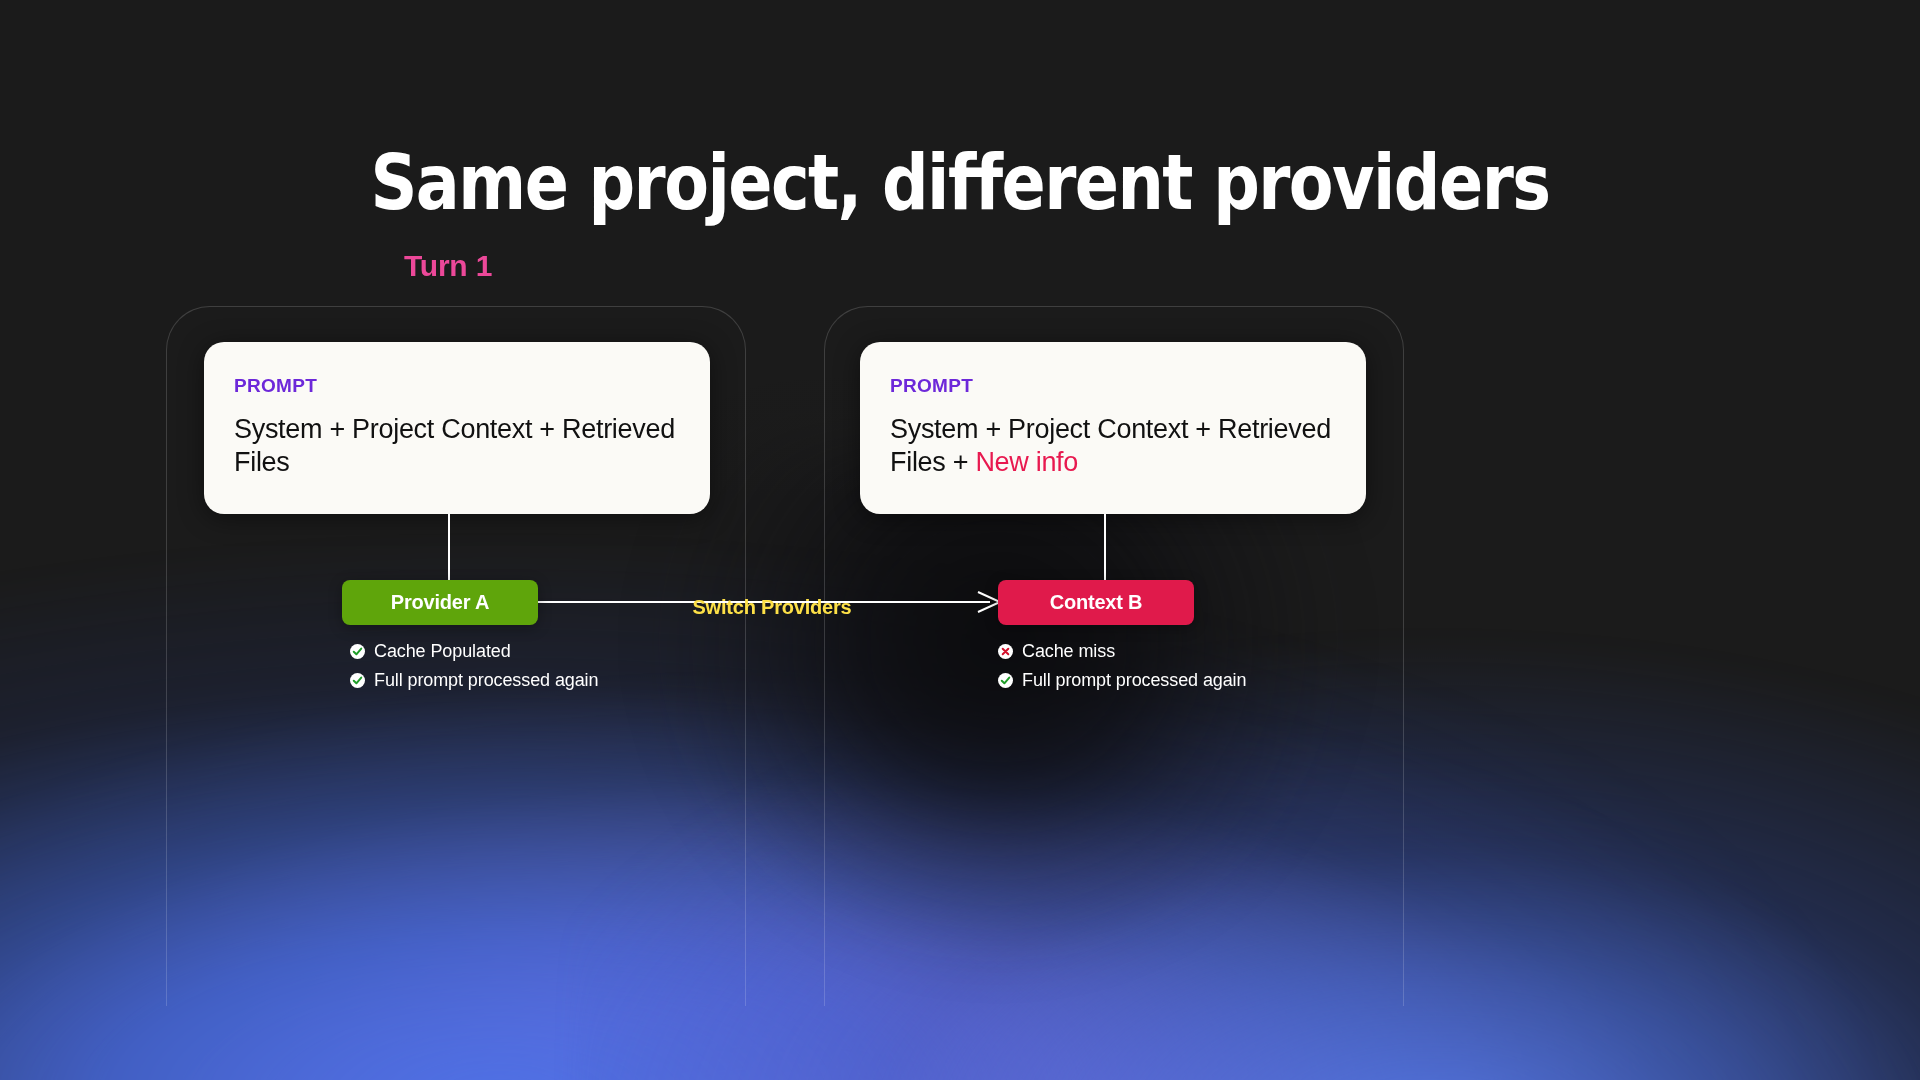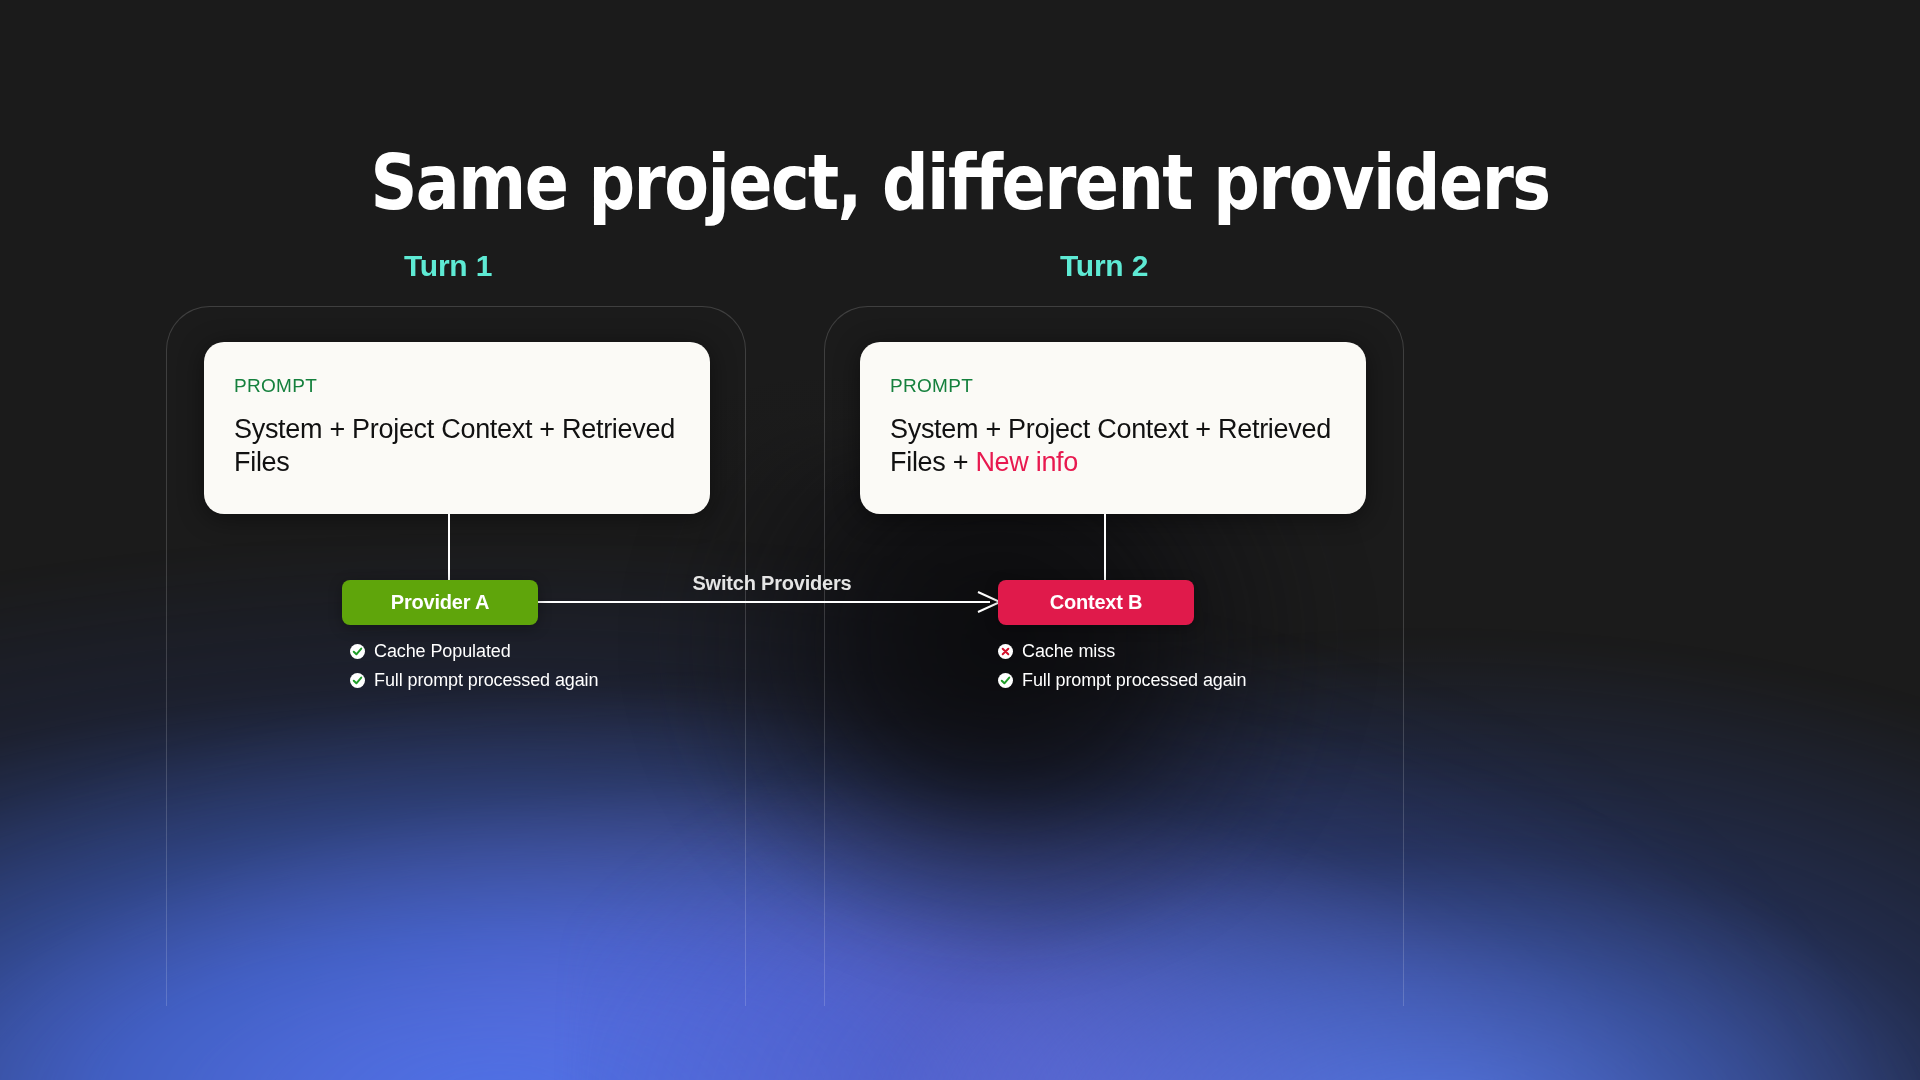--- a/index.html
+++ b/index.html
@@ -119,21 +119,21 @@
     font-weight: 700;
     letter-spacing: -1.6px;
     line-height: 1.02;
     transform: scaleX(0.94);
     transform-origin: center;
   }
 
   
   .turn-label {
     position: absolute;
-    color: #5eead4;
+    color: #ec4899;
     font-size: 30px;
     font-weight: 700;
     letter-spacing: -0.2px;
     text-align: center;
     top: 249px;
     width: 260px;
   }
   .turn-label.t1 { left: 318px; }
   .turn-label.t2 { left: 974px; }
 
@@ -158,23 +158,23 @@
     background: #fbfaf6;
     border-radius: 20px;
     box-sizing: border-box;
     padding: 33px 30px 0 30px;
     box-shadow: 0 4px 26px rgba(0,0,0,0.45);
   }
   .prompt-card.c1 { left: 204px;  width: 506px; }
   .prompt-card.c2 { left: 860px;  width: 506px; }
 
   .prompt-kicker {
-    color: #15803d;
+    color: #6d28d9;
     font-size: 19px;
-    font-weight: 400;
+    font-weight: 700;
     letter-spacing: 0.3px;
     margin: 0 0 16px 0;
   }
 
   .prompt-body {
     color: #111111;
     font-size: 27px;
     font-weight: 400;
     line-height: 1.22;
     letter-spacing: -0.3px;
@@ -199,24 +199,24 @@
     left: 538px;
     top: 589px;
     width: 468px;
     height: 26px;
     z-index: 11;
   }
 
   .switch-label {
     position: absolute;
     left: 538px;
-    top: 572px;
+    top: 596px;
     width: 468px;
     text-align: center;
-    color: #e5e5e5;
+    color: #fde047;
     font-size: 20px;
     font-weight: 700;
     letter-spacing: -0.2px;
     z-index: 13;
   }
 
   
   .pill {
     position: absolute;
     top: 580px;
@@ -314,21 +314,20 @@
         <span>Full prompt processed again</span>
       </div>
     </div>
 
     <div class="switch-label">Switch Providers</div>
     <svg class="h-arrow" viewBox="0 0 468 26" preserveAspectRatio="none">
       <line x1="0" y1="13" x2="452" y2="13" stroke="#ffffff" stroke-width="2" vector-effect="non-scaling-stroke"></line>
       <polyline points="440,3 462,13 440,23" fill="none" stroke="#ffffff" stroke-width="2" vector-effect="non-scaling-stroke"></polyline>
     </svg>
 
-    <div class="turn-label t2">Turn 2</div>
     <div class="frame f2"></div>
 
     <div class="prompt-card c2">
       <div class="prompt-kicker">PROMPT</div>
       <div class="prompt-body">
         <span>System + Project Context + Retrieved Files + </span><span class="accent-new">New info</span>
       </div>
     </div>
 
     <svg class="v-arrow a2" viewBox="0 0 22 92">

